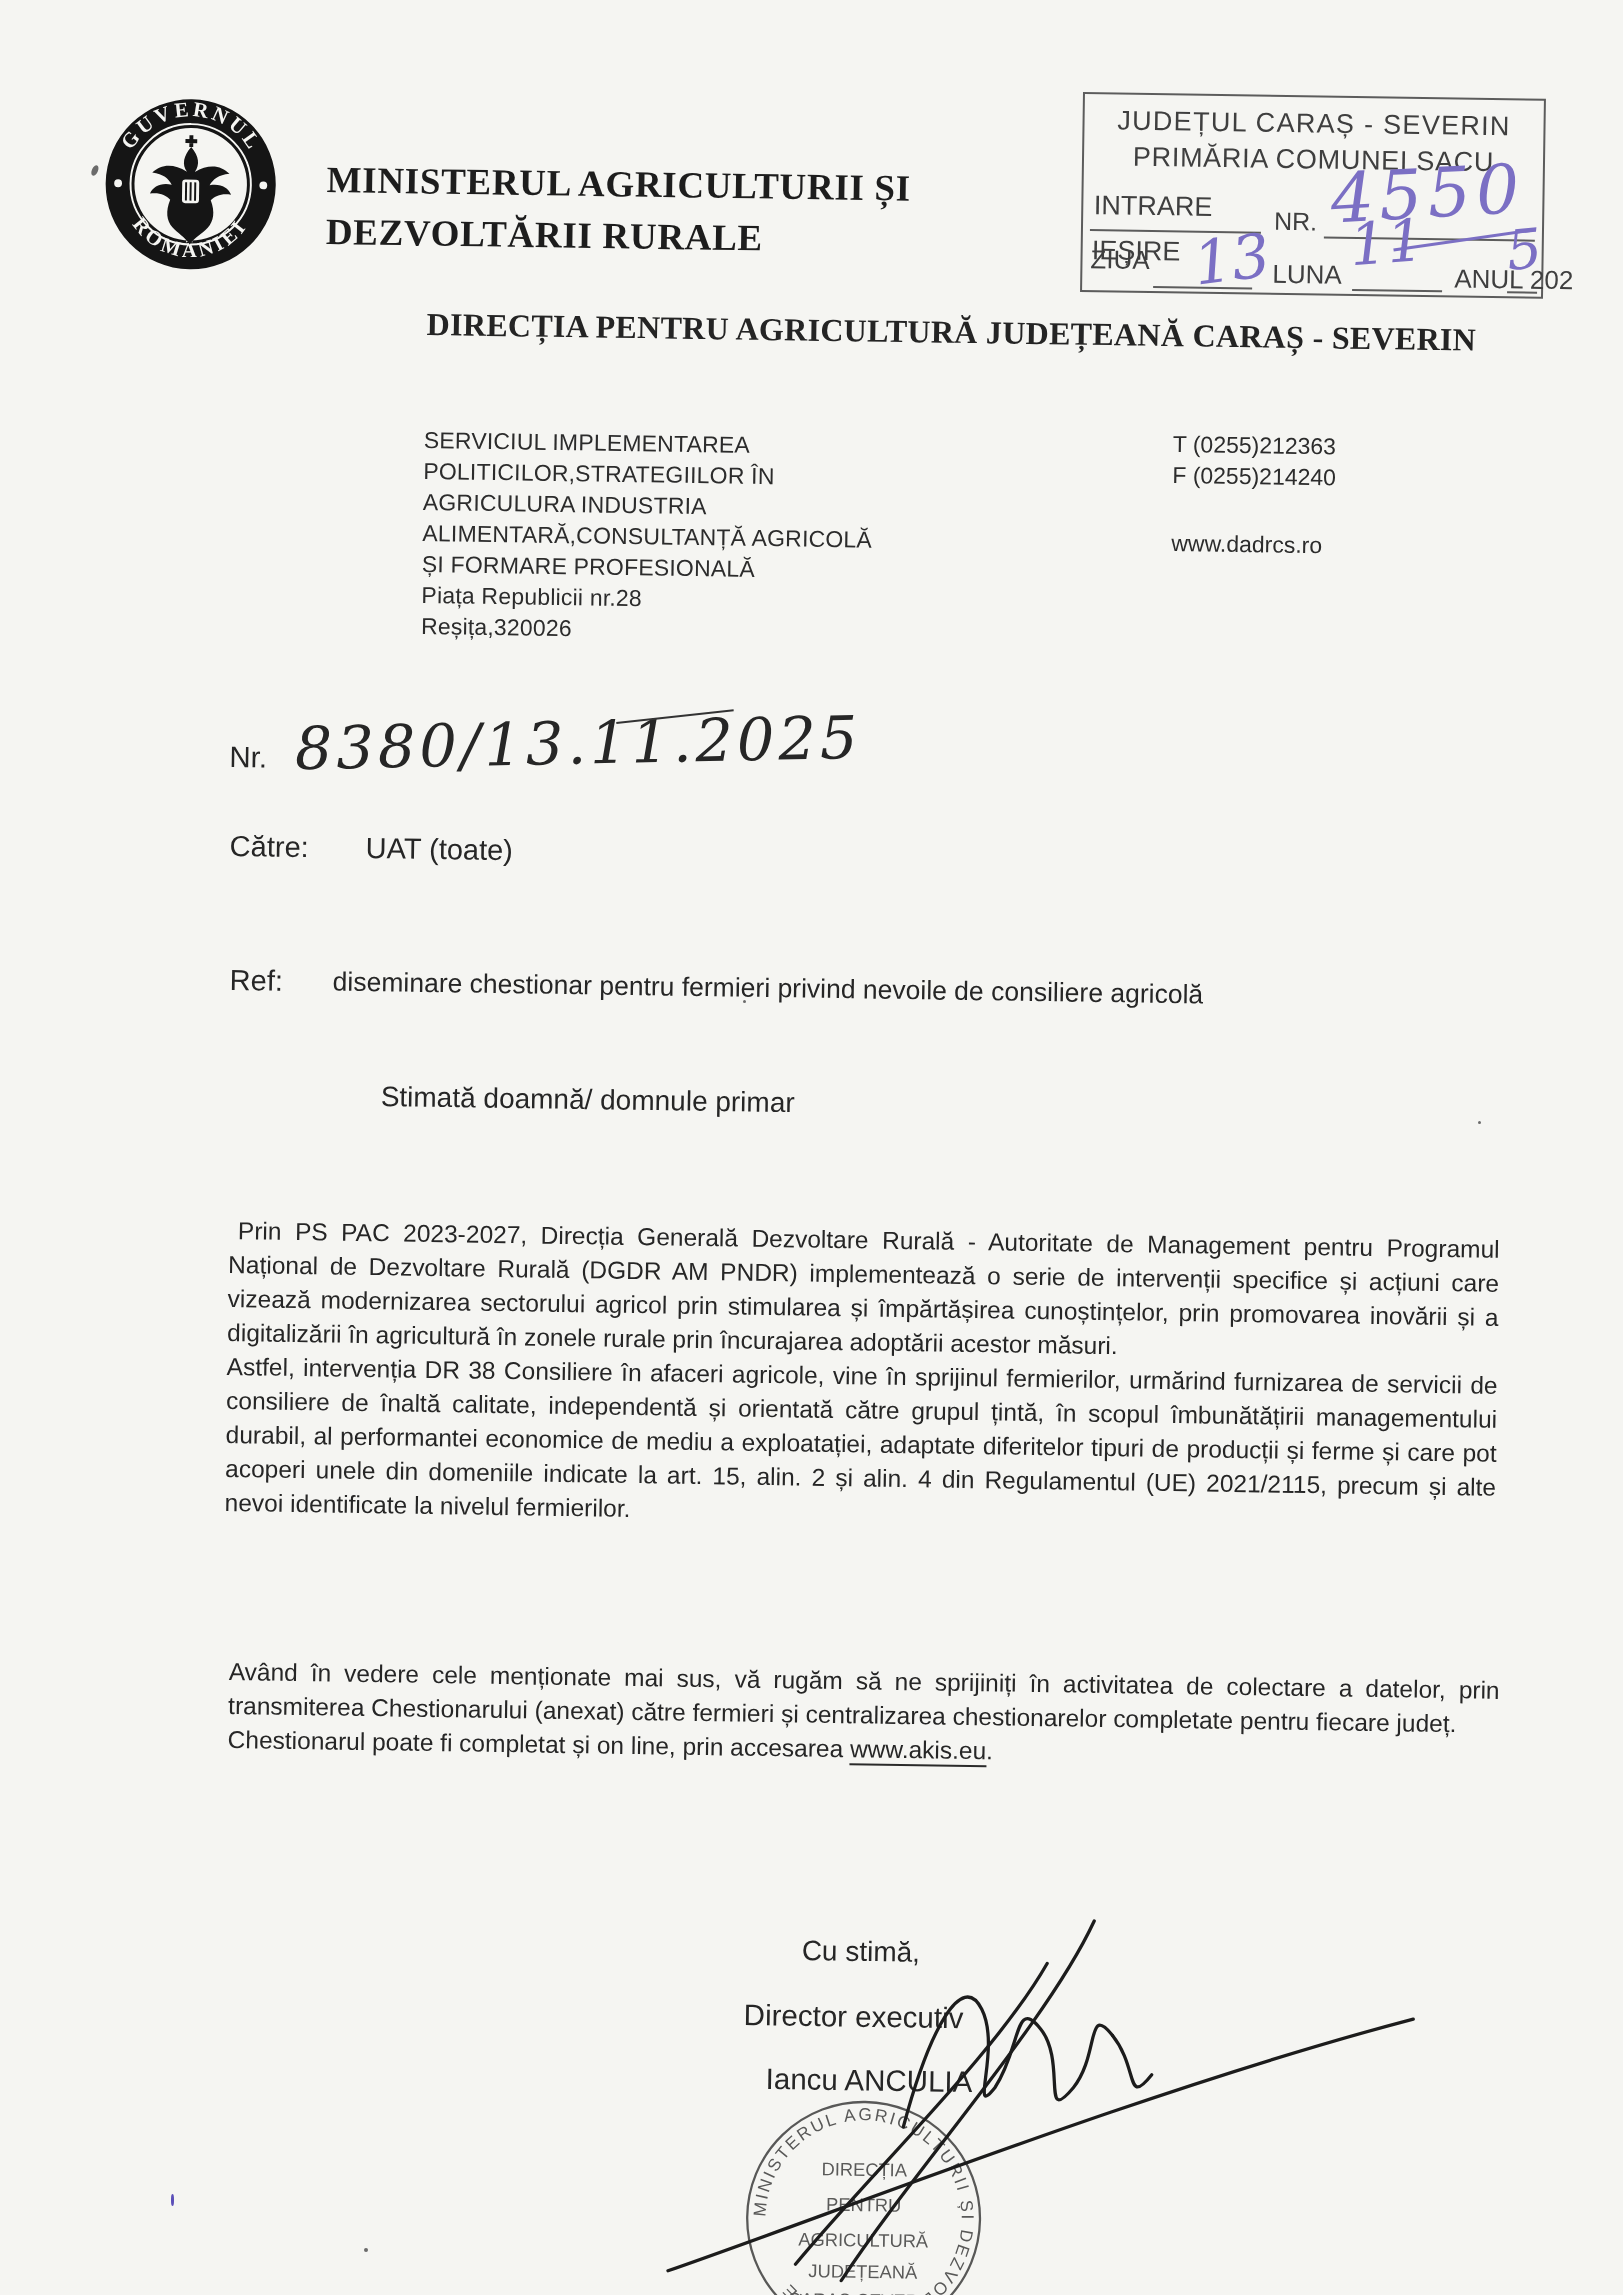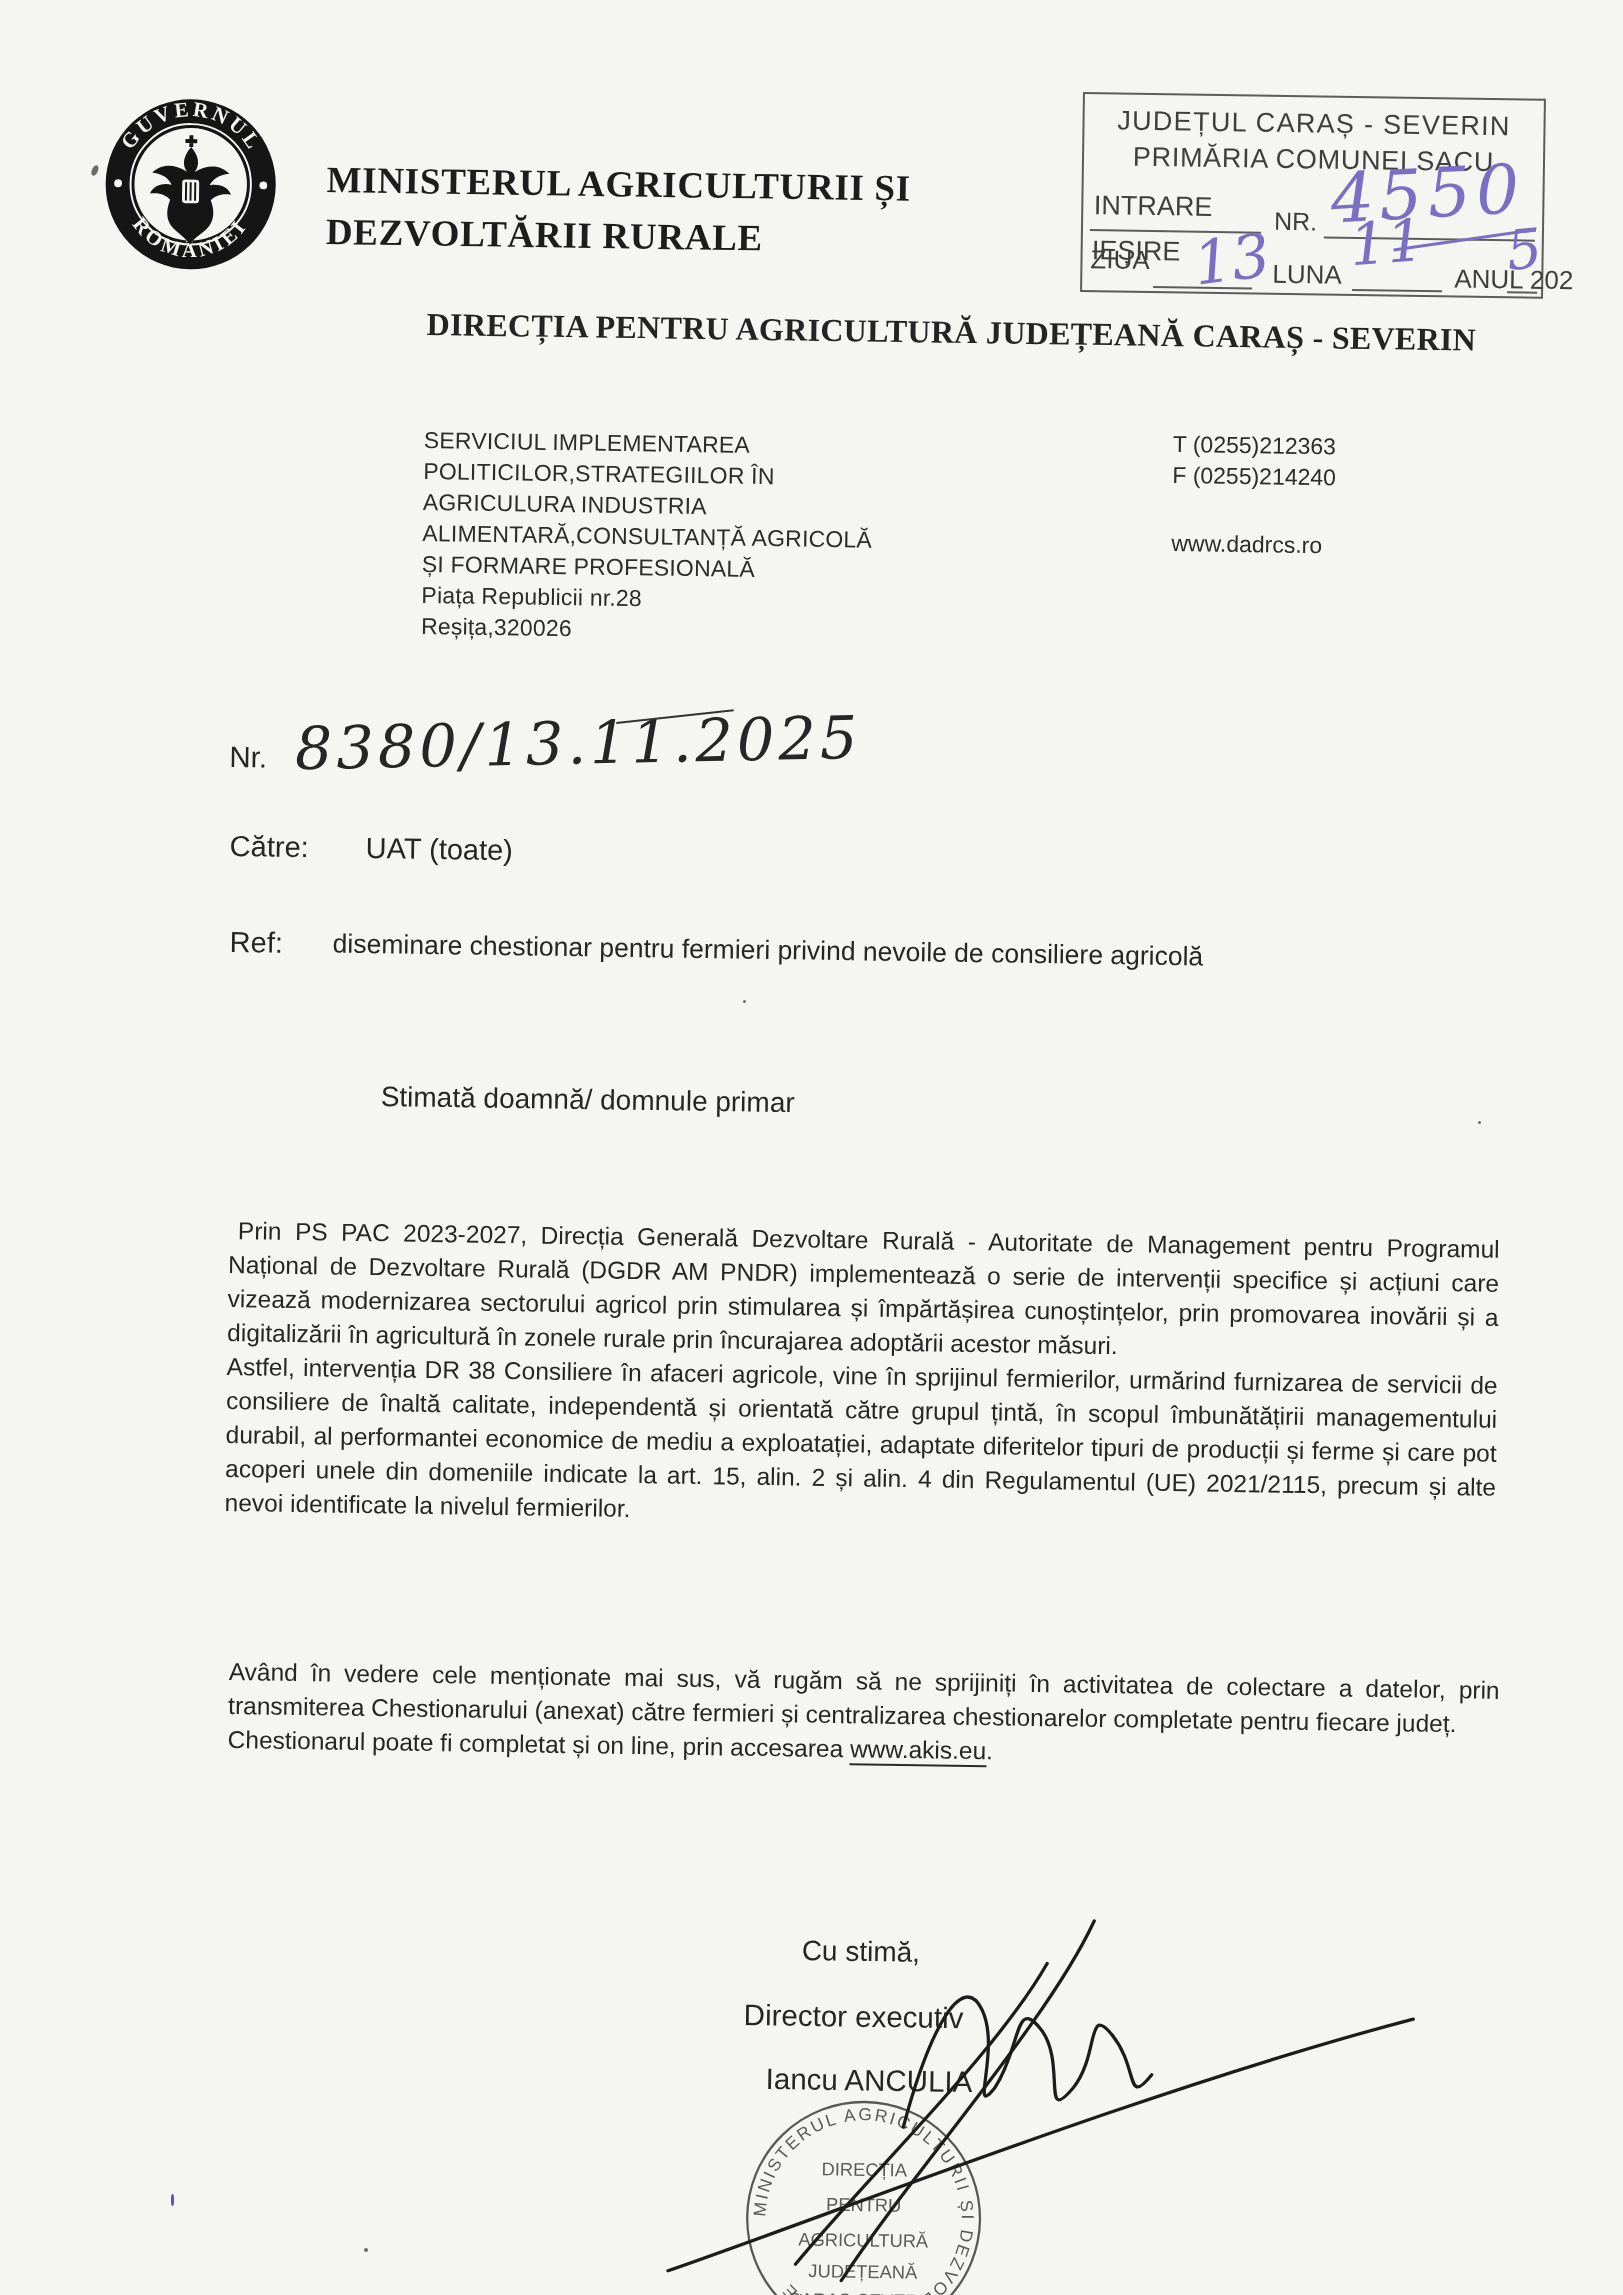--- a/index.html
+++ b/index.html
@@ -47,21 +47,21 @@
   .contact{left:1173px;top:429px;font-size:23px;line-height:31px;color:#2c2c2c;}
   .contact .web{margin-top:37px;}
 
   
   .nr-row{left:230px;top:712px;font-size:29.5px;}
   .nr-hand{display:inline-block;font-family:"DejaVu Serif", serif;font-style:italic;
            font-size:59px;letter-spacing:3.9px;color:#262626;transform:rotate(-2deg) translate(19.6px,-7.9px);}
   .nr-flourish{left:386px;top:-2.6px;width:118px;border-top:2.6px solid #333;transform:rotate(-7deg);}
   .catre-row{left:230px;top:830px;font-size:29px;}
   .catre-val{left:136px;top:0;white-space:nowrap;}
-  .ref-row{left:230px;top:926px;font-size:29px;}
+  .ref-row{left:230px;top:964px;font-size:29px;}
   .ref-val{left:103px;top:1.3px;font-size:26.5px;white-space:nowrap;}
   .salutation{left:381px;top:1081px;font-size:28px;}
 
   
   .bodyblock{left:229px;width:1271px;font-size:24.5px;line-height:34px;text-align:justify;color:#262626;}
   .b1{top:1214px;} .b2{top:1655px;}
   .indent{text-indent:9.2px;}
   .online-line{text-align:left;}
   .link{border-bottom:2.6px solid #2a2a2a;padding-bottom:0.7px;}
 

